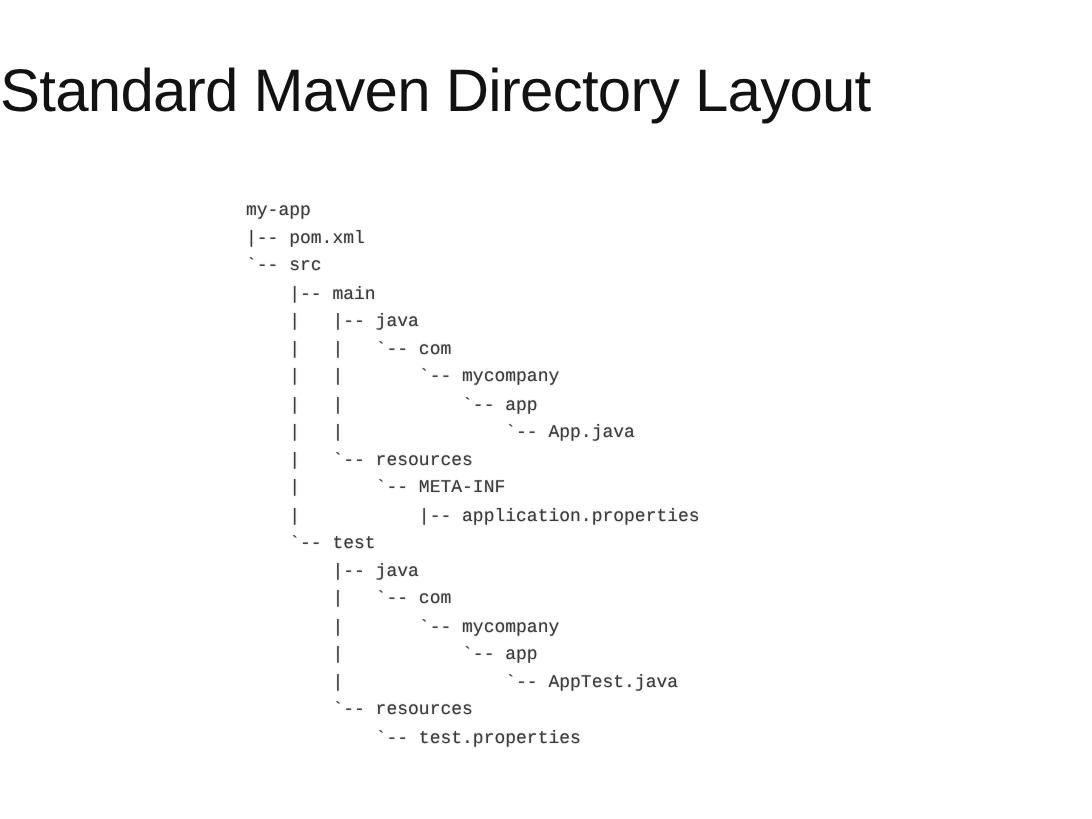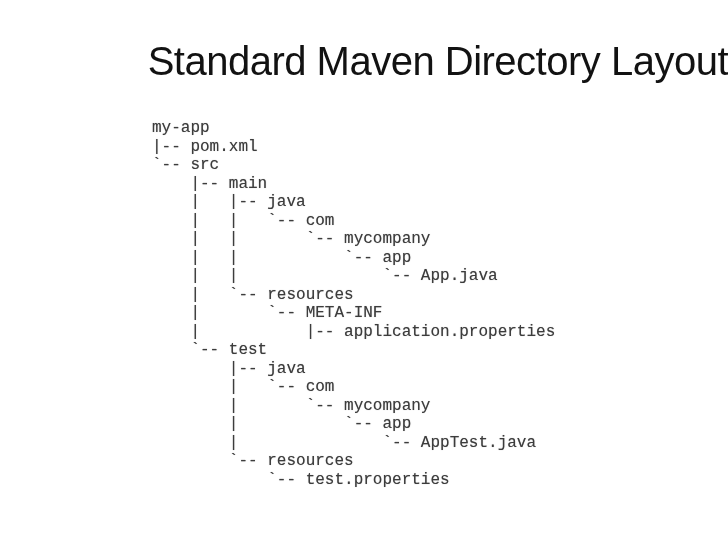--- a/index.html
+++ b/index.html
@@ -13,36 +13,36 @@
     height: 546px;
     background: #ffffff;
     overflow: hidden;
     font-family: "Liberation Sans", sans-serif;
   }
   .slide-title {
     position: absolute;
     top: 36px;
     left: 0;
     width: 728px;
-    text-align: right;
+    text-align: left;
     font-family: "Liberation Sans", sans-serif;
     font-size: 40px;
     font-weight: 400;
     letter-spacing: -0.5px;
     color: #121212;
     line-height: 1.25;
     white-space: nowrap;
   }
   .directory-tree {
     position: absolute;
     top: 119px;
     left: 152px;
-    margin: 0;
+    margin: 12px;
     font-family: "Liberation Mono", "DejaVu Sans Mono", monospace;
-    font-size: 16px;
+    font-size: 12px;
     line-height: 18.5px;
     color: #3c3c3c;
     
     text-shadow: 0 0 0.8px rgba(70, 70, 70, 0.55);
     white-space: pre;
   }
 </style>
 </head>
 <body>
 

